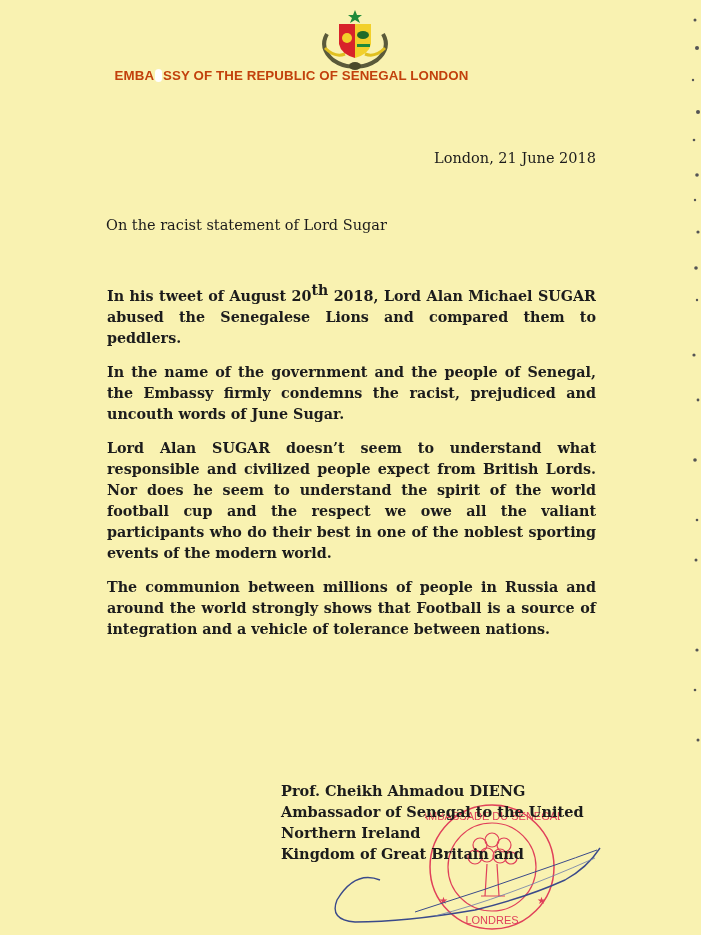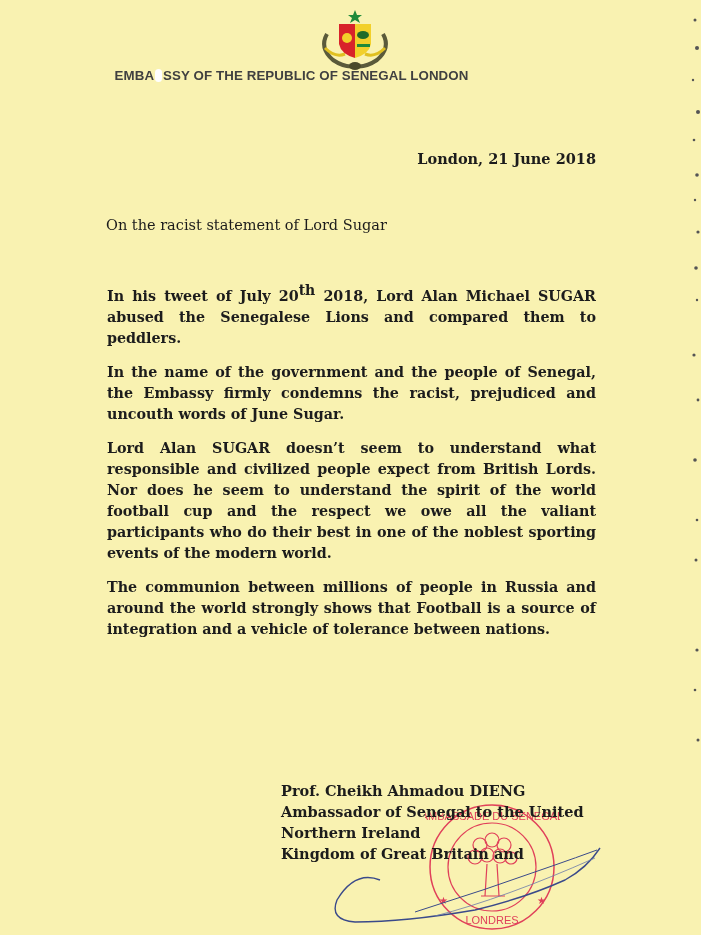--- a/index.html
+++ b/index.html
@@ -8,25 +8,25 @@
     background: #faf3b0;
     font-family: "DejaVu Serif", serif;
     color: #1c1c1c;
   }
   .page { position: absolute; inset: 0; background: #f9f2b1; }
   .edge-speckle { position: absolute; right: 0; top: 0; width: 20px; height: 935px; }
   .crest { position: absolute; left: 305px; top: 8px; width: 100px; height: 64px; }
   .letterhead {
     position: absolute; left: 0; width: 583px; top: 68px; text-align: center;
     font-family: "Liberation Sans", sans-serif; font-weight: bold; font-size: 13.3px;
-    letter-spacing: 0.1px; color: #404040;
+    letter-spacing: 0.1px; color: #c2410c;
   }
   .blot { display:inline-block; width: 7px; height: 13px; background:#fff; border-radius: 4px; vertical-align: -2px; margin: 0 1px;}
   .date {
-    position: absolute; right: 105px; top: 150px; font-weight: bold; font-size: 14.5px;
+    position: absolute; right: 105px; top: 150px; font-weight: normal; font-size: 14.5px;
   }
   .subject {
     position: absolute; left: 106px; top: 217px; font-weight: normal; font-size: 14.5px;
   }
   .body-text {
     position: absolute; left: 107px; width: 489px; top: 280px;
     font-weight: bold; font-size: 14.3px; line-height: 21px;
   }
   .body-text p { margin: 0 0 13px 0; text-align: justify; }
   .sig-block {
@@ -80,21 +80,21 @@
 
   <div class="letterhead">
     <span>EMBA</span><span class="blot"></span><span>SSY OF THE REPUBLIC OF SENEGAL LONDON</span>
   </div>
 
   <div class="date">London, 21 June 2018</div>
 
   <div class="subject">On the racist statement of Lord Sugar</div>
 
   <div class="body-text">
-    <p><span>In his tweet of July 20</span><sup>th</sup><span> 2018, Lord Alan Michael SUGAR abused the Senegalese Lions and compared them to peddlers.</span></p>
+    <p><span>In his tweet of August 20</span><sup>th</sup><span> 2018, Lord Alan Michael SUGAR abused the Senegalese Lions and compared them to peddlers.</span></p>
     <p>In the name of the government and the people of Senegal, the Embassy firmly condemns the racist, prejudiced and uncouth words of June Sugar.</p>
     <p>Lord Alan SUGAR doesn’t seem to understand what responsible and civilized people expect from British Lords. Nor does he seem to understand the spirit of the world football cup and the respect we owe all the valiant participants who do their best in one of the noblest sporting events of the modern world.</p>
     <p>The communion between millions of people in Russia and around the world strongly shows that Football is a source of integration and a vehicle of tolerance between nations.</p>
   </div>
 
   <svg class="stamp" viewBox="0 0 135 135">
     <circle cx="67" cy="67" r="62" fill="none" stroke="#e0405a" stroke-width="1.5"></circle>
     <circle cx="67" cy="67" r="44" fill="none" stroke="#e0405a" stroke-width="1.2"></circle>
     <g fill="none" stroke="#e0405a" stroke-width="1.2">
       <circle cx="55" cy="45" r="7"></circle>

